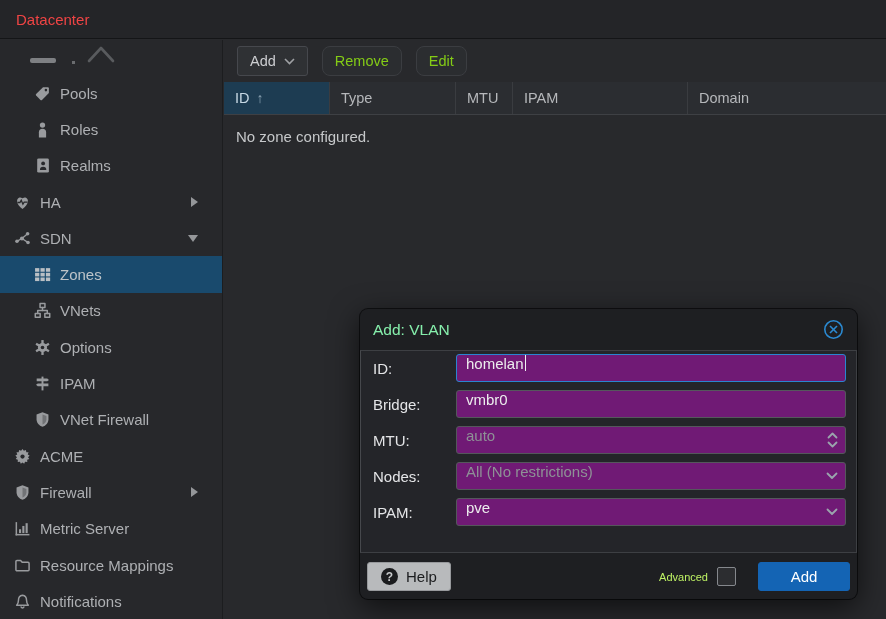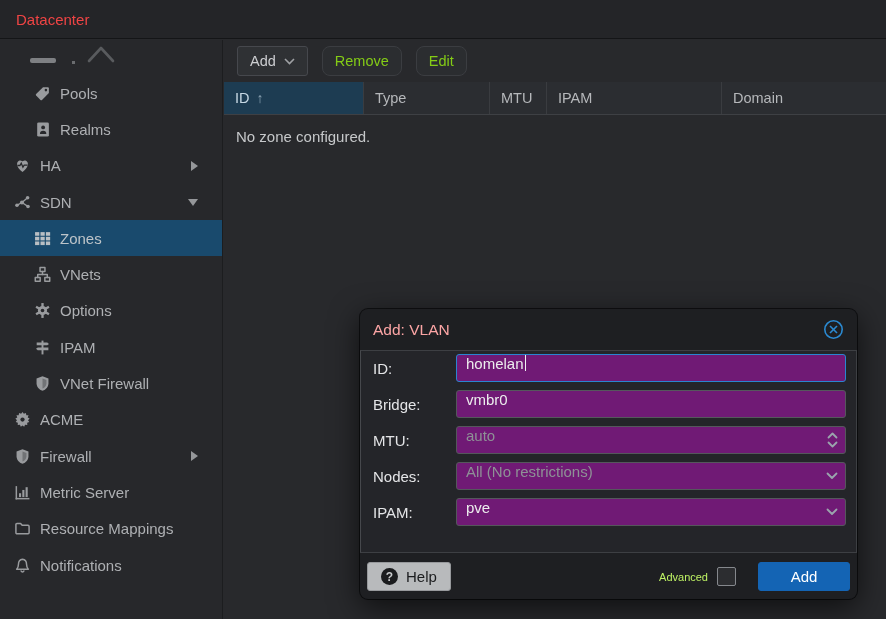--- a/index.html
+++ b/index.html
@@ -36,31 +36,31 @@
   .content{position:absolute;top:40px;left:224px;right:0;bottom:0;background:#28292c;}
   .toolbar{height:42px;display:flex;align-items:center;gap:14px;padding-left:13px;}
   .tbtn{height:30px;padding:0 12px;background:#2f3134;border:1px solid #46484d;border-radius:3px;
     color:#cdced1;font-size:14.5px;display:flex;align-items:center;gap:8px;cursor:pointer;}
   .tbtn.disabled{color:#84cc16;background:#2b2d30;border-color:#3b3d41;border-radius:8px;}
   .thead{display:flex;height:33px;background:#2b2d31;border-bottom:1px solid #3e4044;
     font-size:14.5px;color:#b6b8bb;}
   .th{display:flex;align-items:center;padding-left:11px;border-right:1px solid #3a3c40;}
   .th.sorted{background:#1d3c52;color:#c7d8e4;}
   .th .sortind{margin-left:7px;color:#8fa6b6;font-size:14px;}
-  .col-id{width:140px;align-items:center;}
+  .col-id{width:106px;align-items:center;}
   .col-type{width:126px;}
   .col-mtu{width:57px;}
   .col-ipam{width:175px;}
   .col-domain{flex:1;border-right:none;}
   .empty{padding:13px 0 0 12px;font-size:15px;color:#c6c8ca;}
   
   .dialog{position:absolute;left:360px;top:309px;width:497px;height:290px;background:#1e1f22;
     border-radius:8px;box-shadow:0 8px 30px rgba(0,0,0,.65), 0 0 0 1px #101113;}
   .dlg-header{height:41px;display:flex;align-items:center;padding:0 13px;}
-  .dlg-title{flex:1;color:#fca5a5;font-size:15.5px;}
+  .dlg-title{flex:1;color:#86efac;font-size:15.5px;}
   .dlg-close{width:21px;height:21px;cursor:pointer;display:flex;}
   .dlg-body{position:absolute;top:41px;left:0;right:0;height:203px;background:#242529;
     border:1px solid #3d3f43;border-left-color:#46484c;padding:3px 10px 0 12px;}
   .frow{display:flex;align-items:center;height:28px;margin-bottom:8px;}
   .flabel{width:83px;color:#e4e5e7;font-size:15px;}
   .fld{flex:1;height:28px;background:#701a75;border:1px solid #55575c;border-radius:3px;
     display:flex;padding:0 9px;font-size:15px;color:#eceded;position:relative;cursor:text;}
   .fld.focused{border-color:#2a85d0;}
   .fld .ph{color:#8e9196;}
   .caret{width:1px;height:16px;background:#f0f1f2;margin-left:1px;}
@@ -101,20 +101,31 @@
       <svg width="17" height="17" viewBox="0 0 16 16">
           <g class="sicon">
             <path d="M2 8.5 L8.5 2 H13 a1 1 0 0 1 1 1 V7.5 L7.5 14 a1 1 0 0 1 -1.4 0 L2 9.9 a1 1 0 0 1 0 -1.4 z"></path>
             <circle cx="11.2" cy="4.8" r="1.2" fill="#27282b"></circle>
           </g>
         </svg>
     </span>
     <span class="lbl">Pools</span>
   </div>
 
+  <div class="srow lvl1">
+    <span class="icon">
+      <svg width="17" height="17" viewBox="0 0 16 16">
+          <g class="sicon">
+            <circle cx="8" cy="3.8" r="2.5"></circle>
+            <path d="M4.6 15.5 V10.6 a3.4 3.4 0 0 1 6.8 0 V15.5 z"></path>
+          </g>
+        </svg>
+    </span>
+    <span class="lbl">Roles</span>
+  </div>
 
   <div class="srow lvl1">
     <span class="icon">
       <svg width="17" height="17" viewBox="0 0 16 16">
           <g class="sicon">
             <rect x="3" y="1.3" width="11" height="13.4" rx="1.4"></rect>
             <rect x="1.8" y="3.6" width="2" height="2" fill="#27282b" opacity="0"></rect>
             <circle cx="8.6" cy="6" r="1.8" fill="#27282b"></circle>
             <path d="M5.6 12.2 a3 3 0 0 1 6 0 z" fill="#27282b"></path>
           </g>

